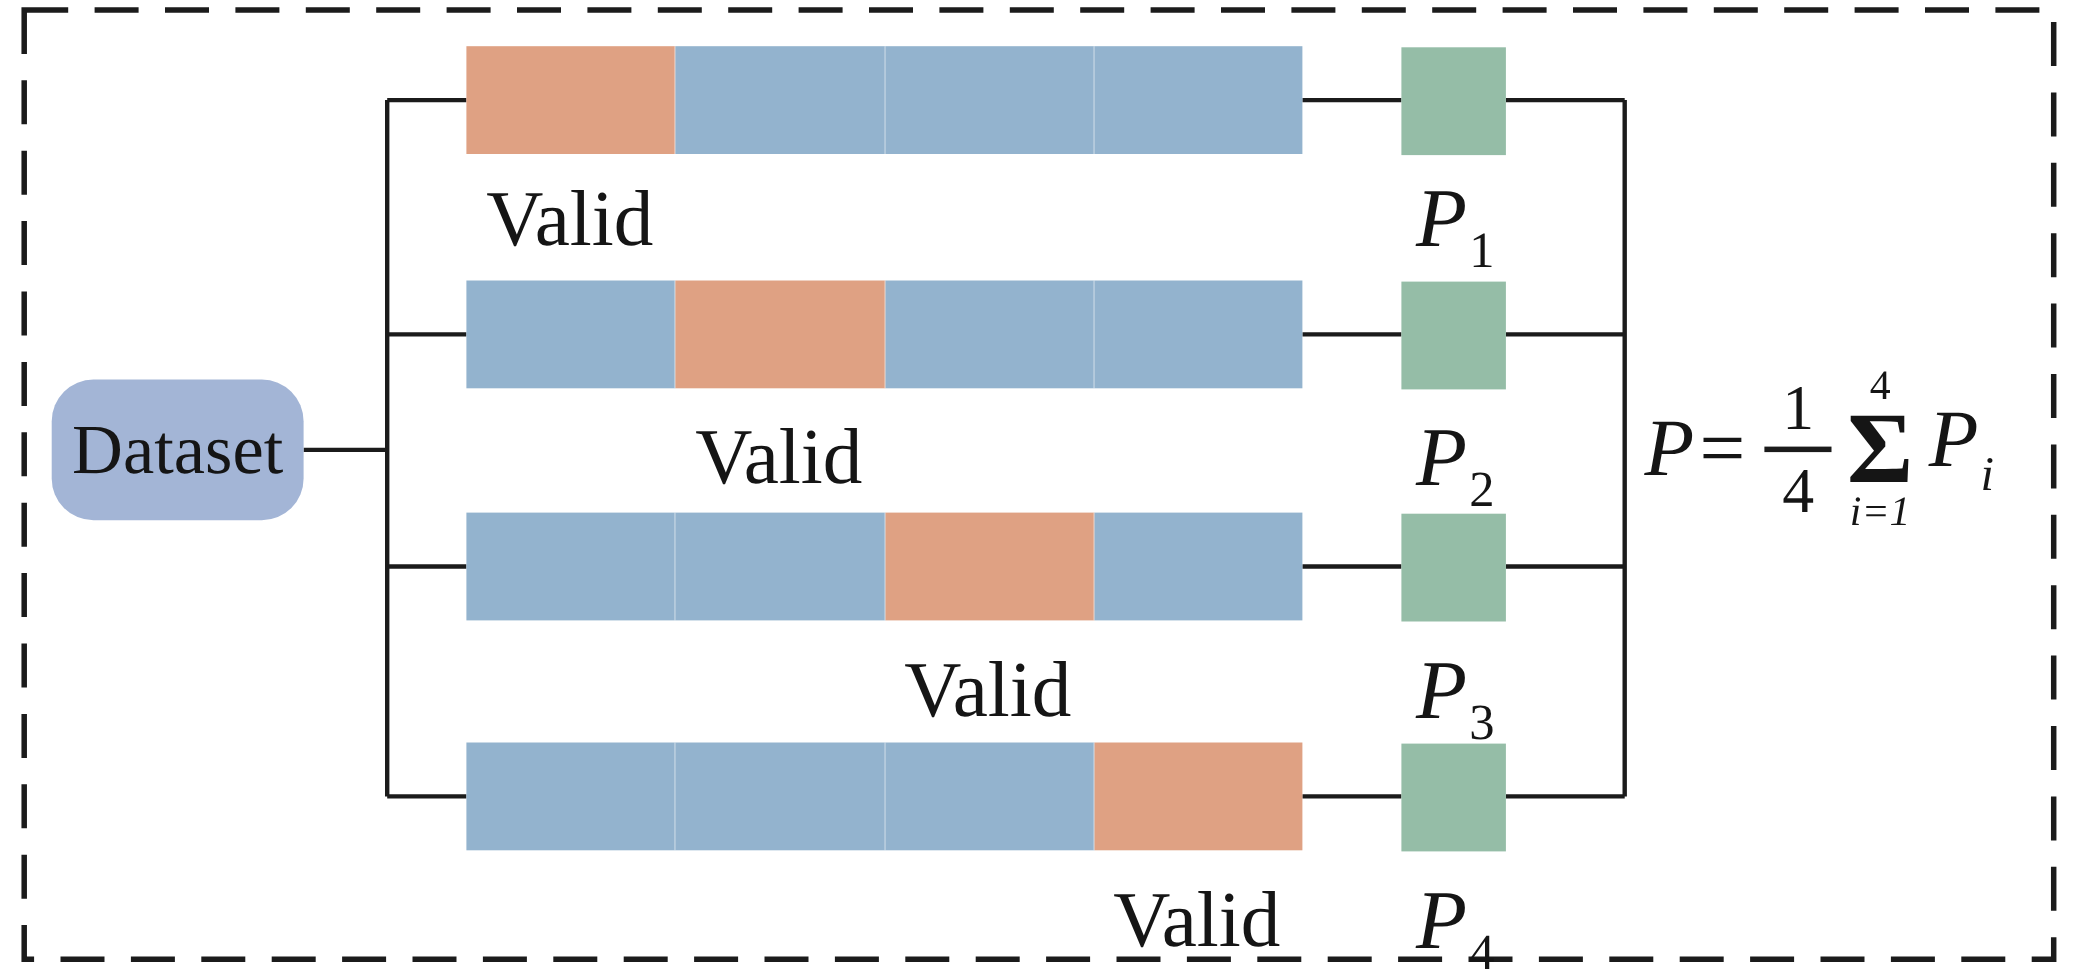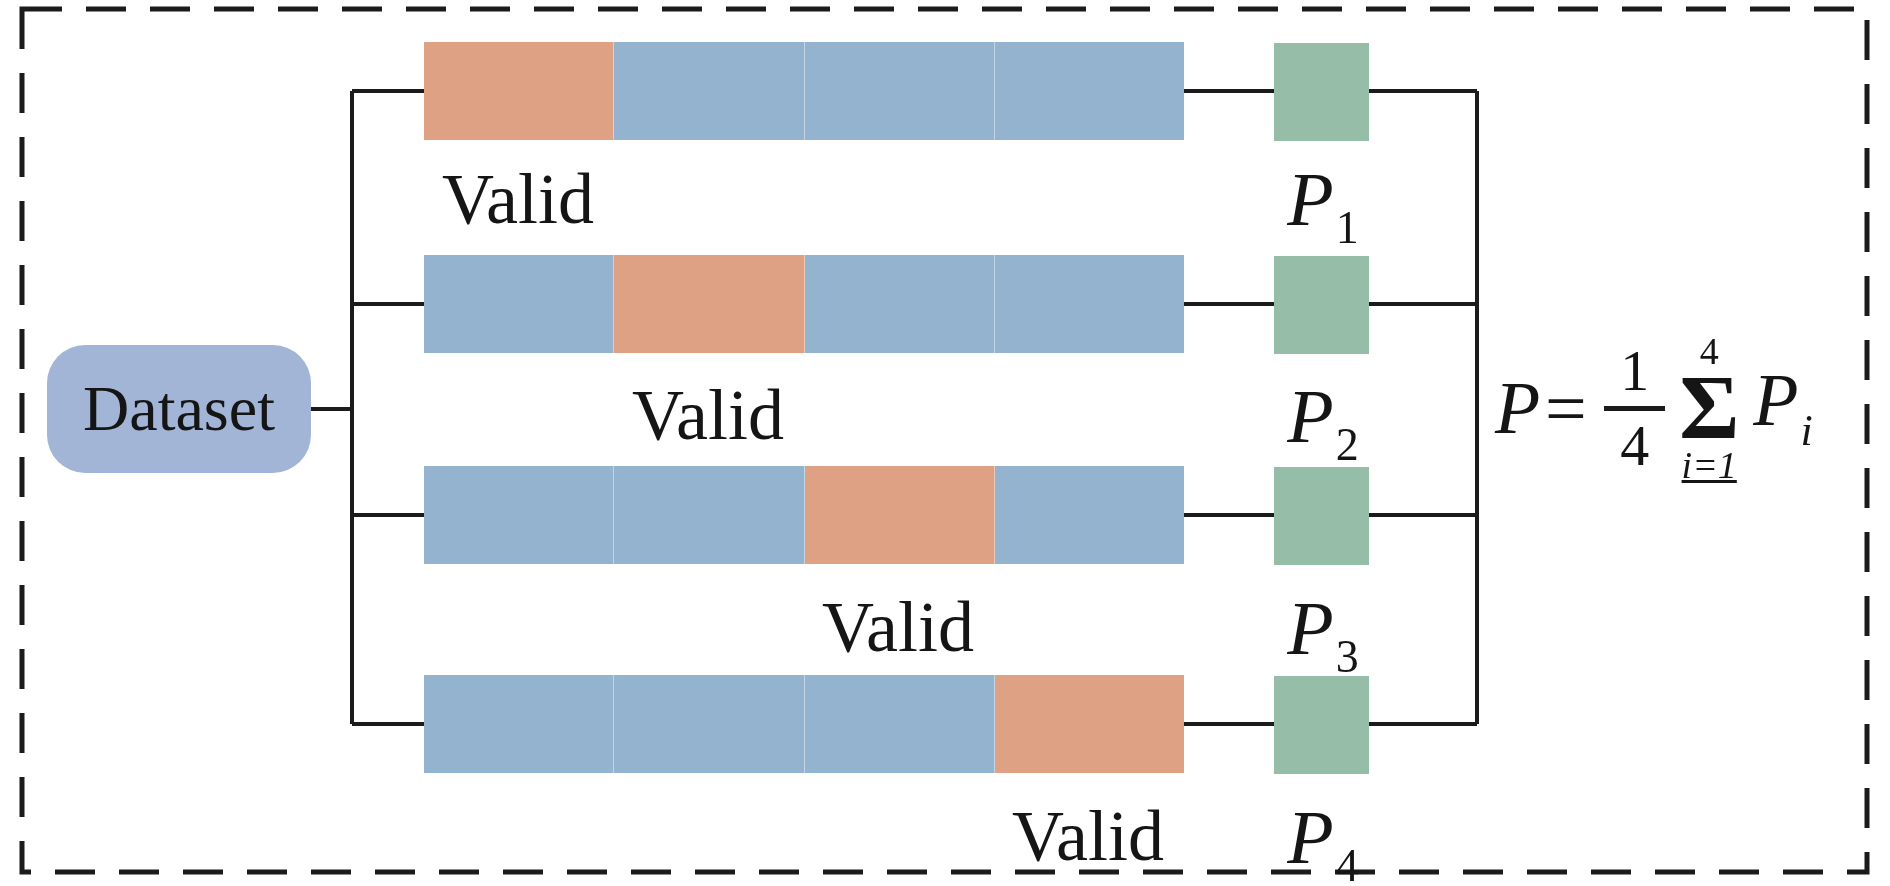--- a/index.html
+++ b/index.html
@@ -9,21 +9,21 @@
     background:#ffffff;
     font-family:"Liberation Serif","DejaVu Serif",serif;
     color:#151515;
     overflow:hidden;
   }
   svg.wires{position:absolute;left:0;top:0;width:1890px;height:886px;}
   svg.wires .wire{stroke:var(--line,#1b1b1b);stroke-width:4;fill:none;}
   svg.wires .border-rect{stroke:var(--line,#1b1b1b);stroke-width:5;fill:none;stroke-dasharray:40 24;}
 
   .dataset-box{
-    position:absolute;left:47px;top:345px;width:264px;height:128px;
+    position:absolute;left:47px;top:345px;width:229px;height:128px;
     background:var(--dataset,#a3b5d6);
     border-radius:38px;
     display:flex;align-items:center;justify-content:center;
     font-size:64px;line-height:1;
   }
 
   .bar{position:absolute;left:424px;width:760px;height:98px;display:flex;}
   .bar-1{top:42px;}  .bar-2{top:255px;}  .bar-3{top:466px;}  .bar-4{top:675px;}
   .seg{width:190px;height:100%;border-right:1px solid rgba(255,255,255,0.45);}
   .seg:last-child{border-right:none;}
@@ -48,21 +48,21 @@
     position:absolute;left:1495px;top:330px;height:156px;
     display:flex;align-items:center;gap:14px;line-height:1;
   }
   .f-lhs{font-style:italic;font-size:74px;}
   .f-frac{display:flex;flex-direction:column;align-items:center;}
   .f-num{font-size:58px;padding:0 16px 6px;border-bottom:5px solid var(--line,#1b1b1b);}
   .f-den{font-size:58px;padding-top:6px;}
   .f-sum{display:flex;flex-direction:column;align-items:center;}
   .f-upper{font-size:38px;}
   .f-sigma{font-size:92px;line-height:0.82;font-weight:bold;}
-  .f-lower{font-size:38px;font-style:italic;text-decoration:underline;}
+  .f-lower{font-size:38px;font-style:italic;}
   .f-term{display:flex;align-items:flex-start;}
   .f-base{font-style:italic;font-size:74px;}
   .f-sub{font-size:44px;font-style:italic;margin-top:46px;margin-left:2px;}
 </style>
 </head>
 <body>
 
 <div class="canvas">
 
   <svg class="wires" viewBox="0 0 1890 886">

